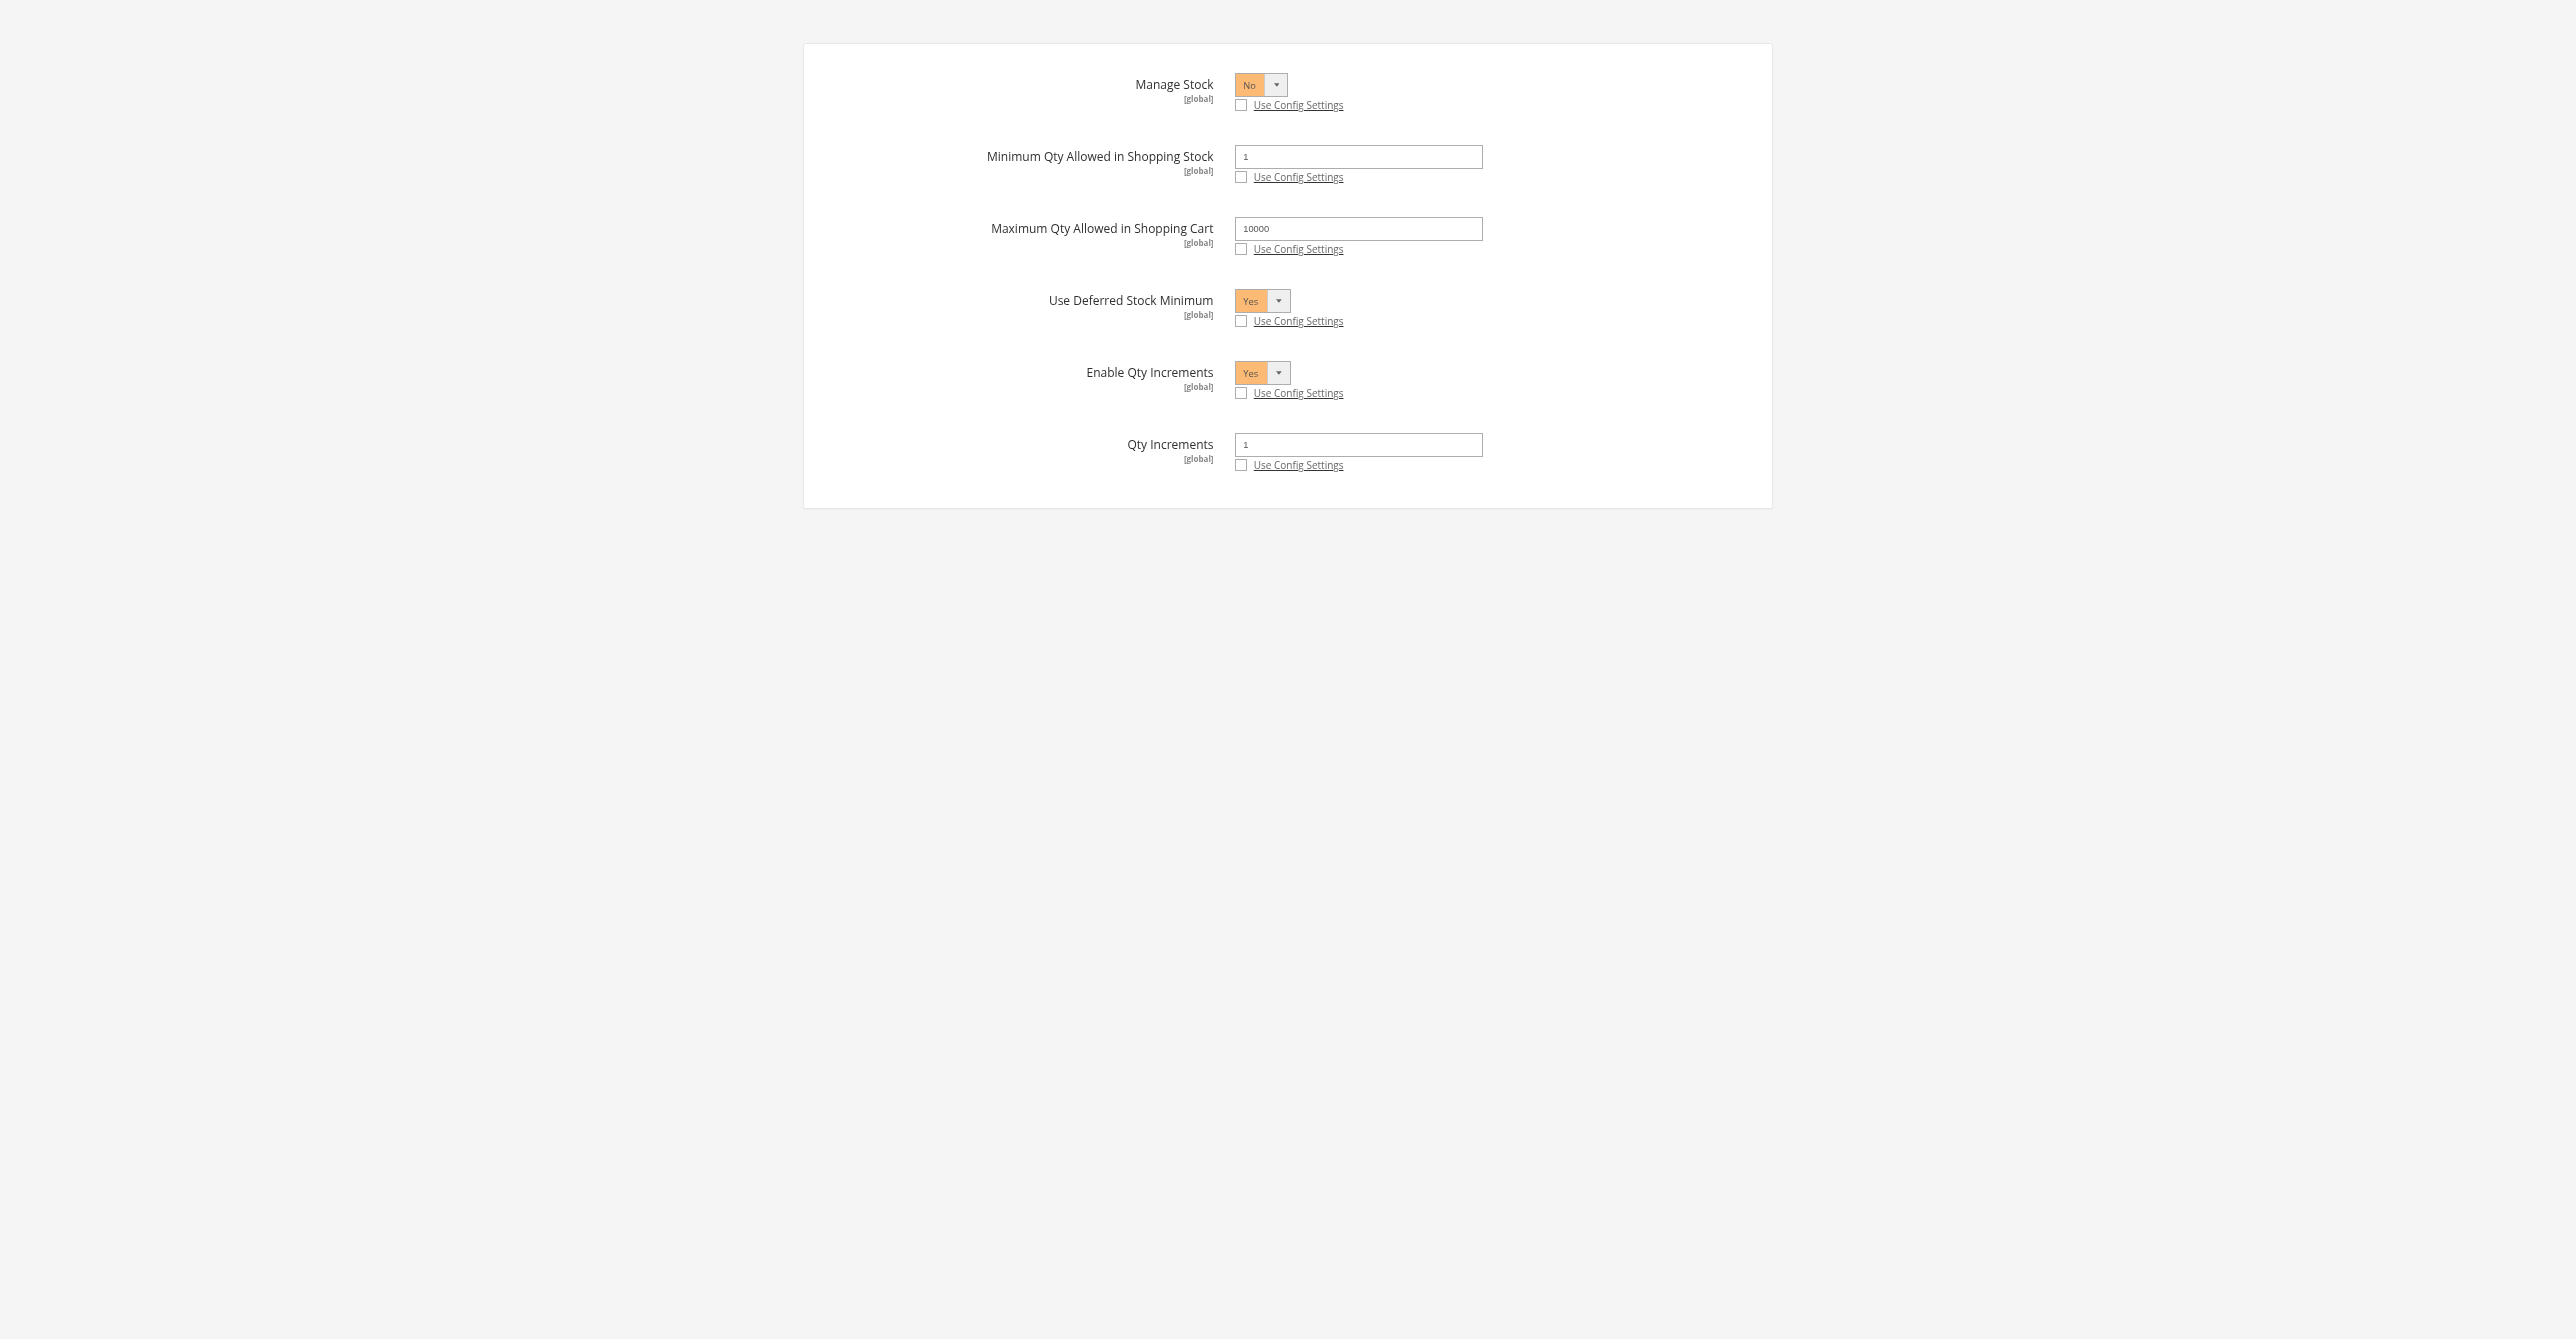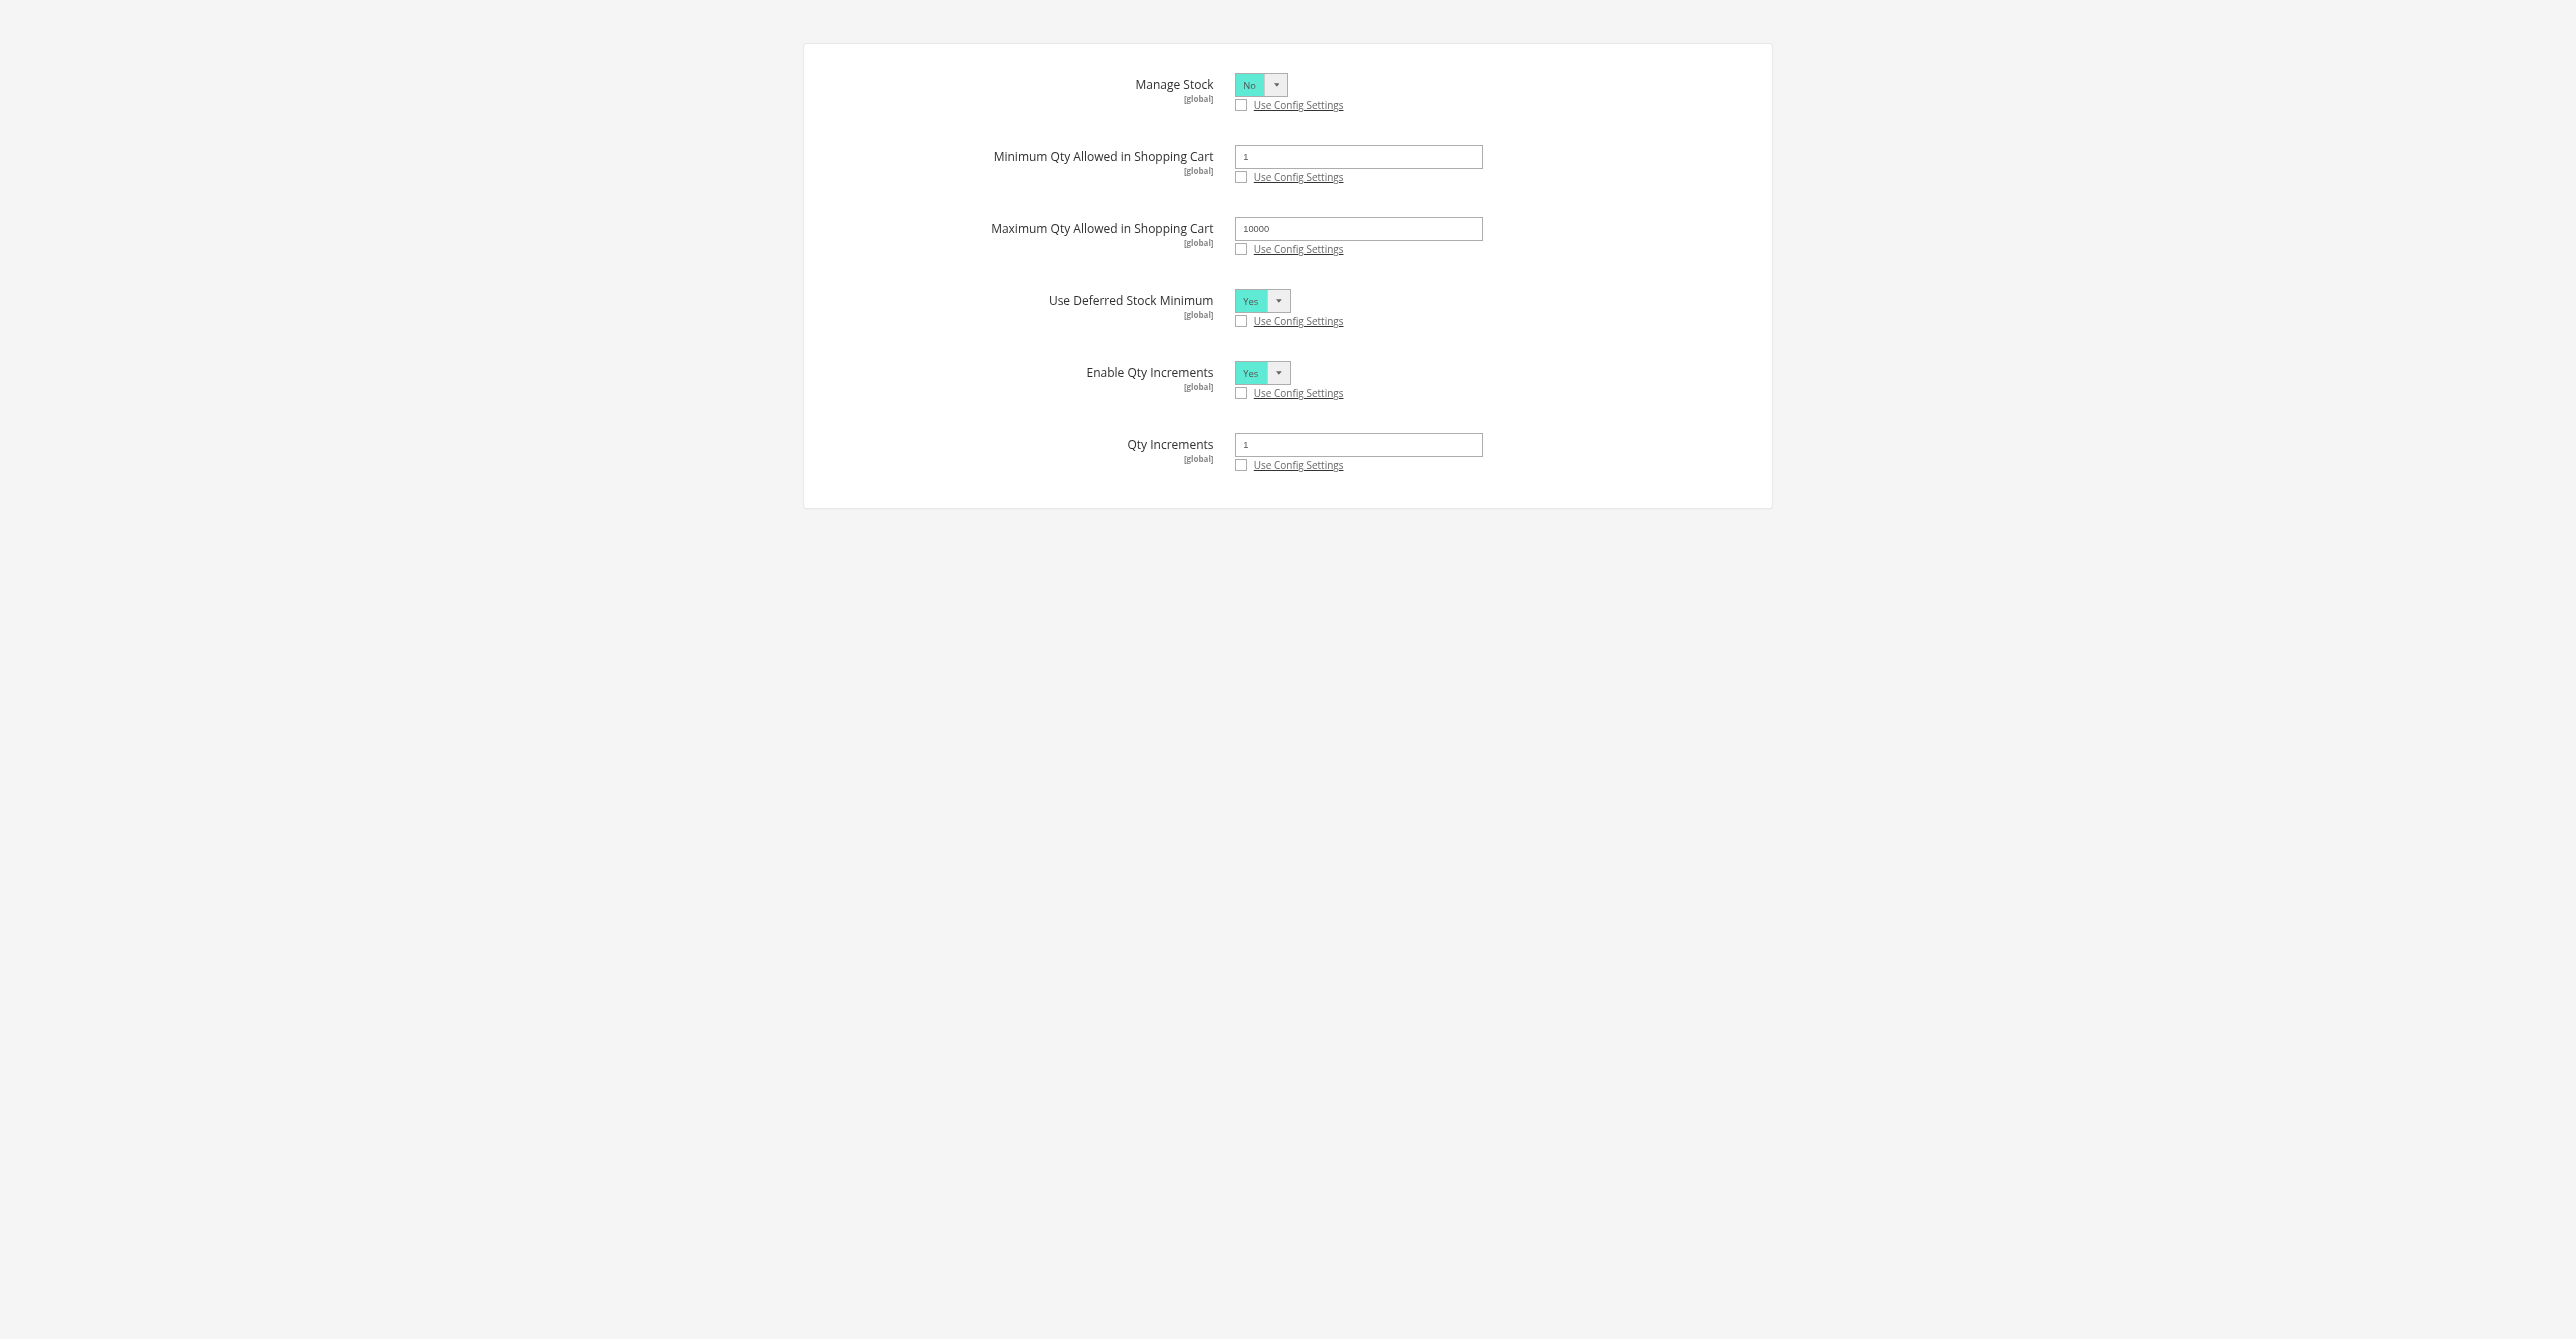--- a/index.html
+++ b/index.html
@@ -48,21 +48,21 @@
     flex: 1;
   }
   .select-wrap {
     display: inline-flex;
     border: 0.7px solid #adadad;
     background: #f1f1f1;
     height: 24px;
     vertical-align: middle;
   }
   .select-value {
-    background: #5eead4;
+    background: #fdba74;
     padding: 4.3px 8.6px 4.3px 7.2px;
     min-width: 27px;
     color: #555;
     font-size: 9.3px;
     display: flex;
     align-items: center;
     text-align: right;
   }
   .select-arrow {
     width: 23px;
@@ -123,21 +123,21 @@
       </div>
       <div class="checkbox-row">
         <span class="checkbox"></span>
         <span class="checkbox-label">Use Config Settings</span>
       </div>
     </div>
   </div>
 
   <div class="field-row">
     <div class="label-col">
-      <span class="label-main">Minimum Qty Allowed in Shopping Cart</span>
+      <span class="label-main">Minimum Qty Allowed in Shopping Stock</span>
       <span class="label-scope">[global]</span>
     </div>
     <div class="control-col">
       <input class="text-input" type="text" value="1" style="">
       <div class="checkbox-row">
         <span class="checkbox"></span>
         <span class="checkbox-label">Use Config Settings</span>
       </div>
     </div>
   </div>

